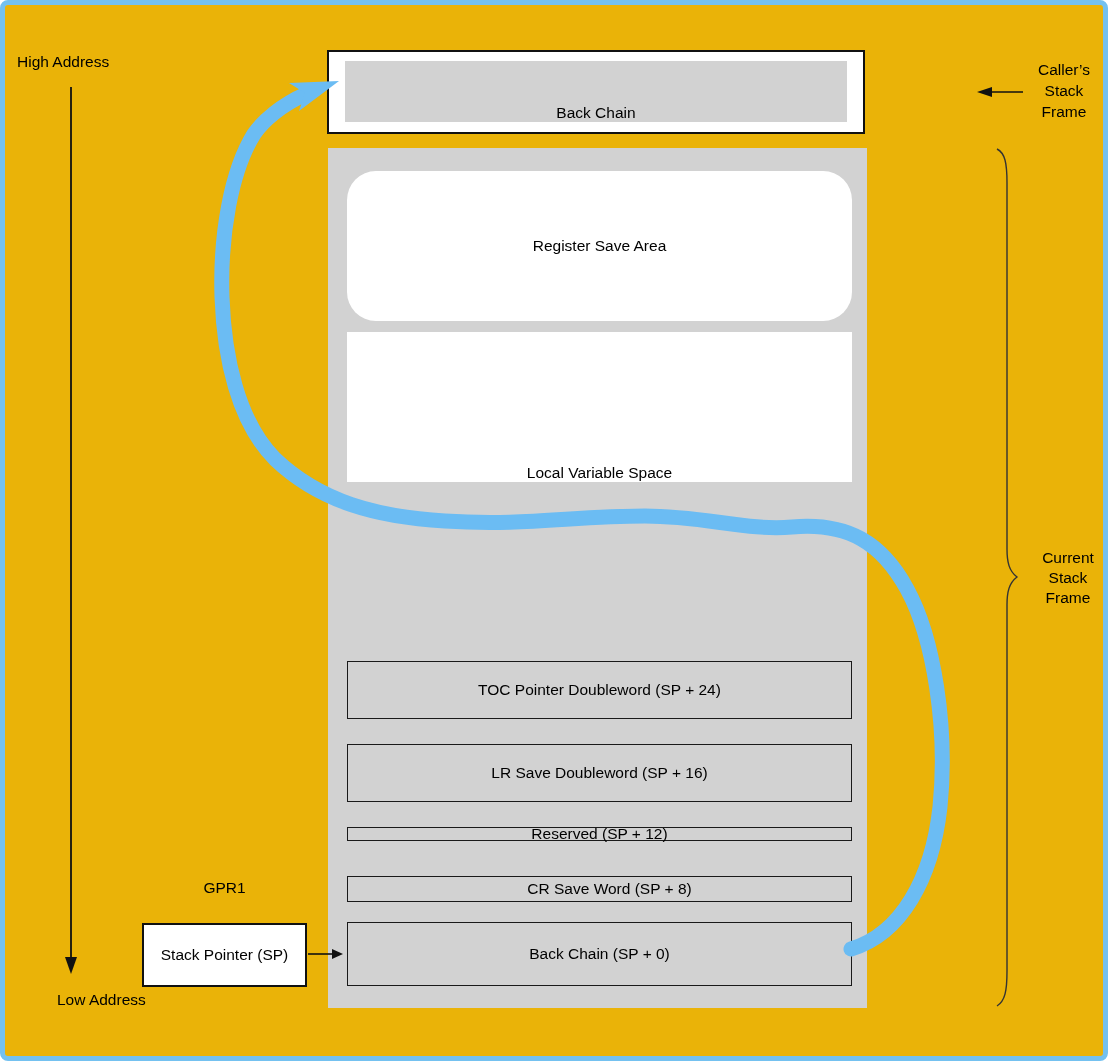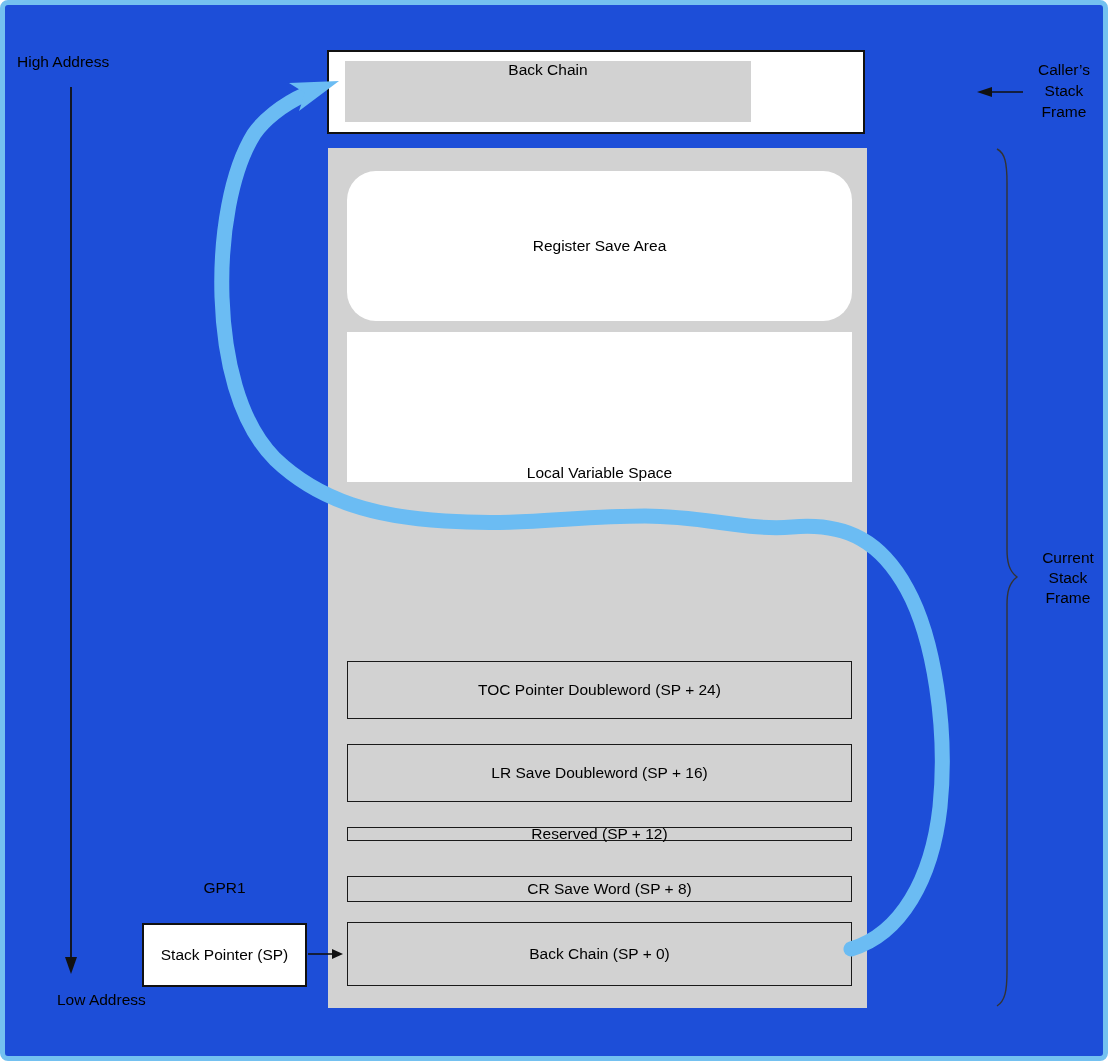--- a/index.html
+++ b/index.html
@@ -1,37 +1,37 @@
 <!DOCTYPE html>
 <html><head>
 <meta charset="utf-8">
 <style>
   html,body { margin:0; padding:0; background:#fff; }
   .page {
     position:relative; width:1108px; height:1061px; box-sizing:border-box;
-    border:5px solid #74c1f0; border-radius:8px; background:#1d4ed8;
+    border:5px solid #74c1f0; border-radius:8px; background:#eab308;
     font-family:"Liberation Sans", sans-serif; color:#000; overflow:hidden;
   }
   .lbl { position:absolute; font-size:15.5px; white-space:nowrap; }
   .stacked { text-align:center; white-space:normal; }
   .stacked div { display:block; }
 
   .hi-label  { left:12px; top:48px; }
   .lo-label  { left:12px; top:986px;margin-left:40px; }
 
   .caller-label  { left:1013px; top:54px; width:92px; line-height:21px; }
   .current-label { left:1017px; top:543px; width:92px; line-height:20px; }
 
   .caller-box {
     position:absolute; left:322px; top:45px; width:538px; height:84px;
     background:#fff; border:2px solid #111; box-sizing:border-box;
   }
   .caller-fill {
-    position:absolute; left:16px; top:9px; width:406px; height:61px;
-    background:#d2d2d2; display:flex; align-items:flex-start; justify-content:center;
+    position:absolute; left:16px; top:9px; width:502px; height:61px;
+    background:#d2d2d2; display:flex; align-items:flex-end; justify-content:center;
     font-size:15.5px;
   }
 
   .frame-container {
     position:absolute; left:323px; top:143px; width:539px; height:860px;
     background:#d2d2d2;
   }
 
   .region {
     position:absolute; left:342px; width:505px; box-sizing:border-box;

